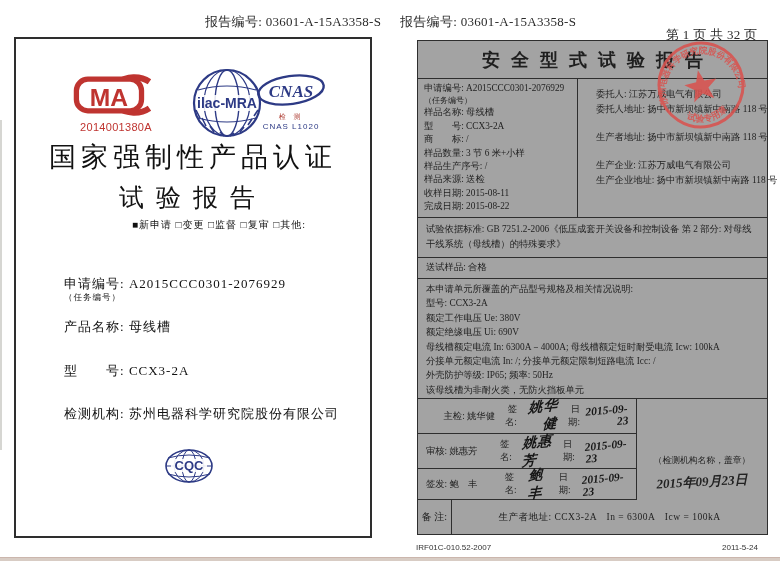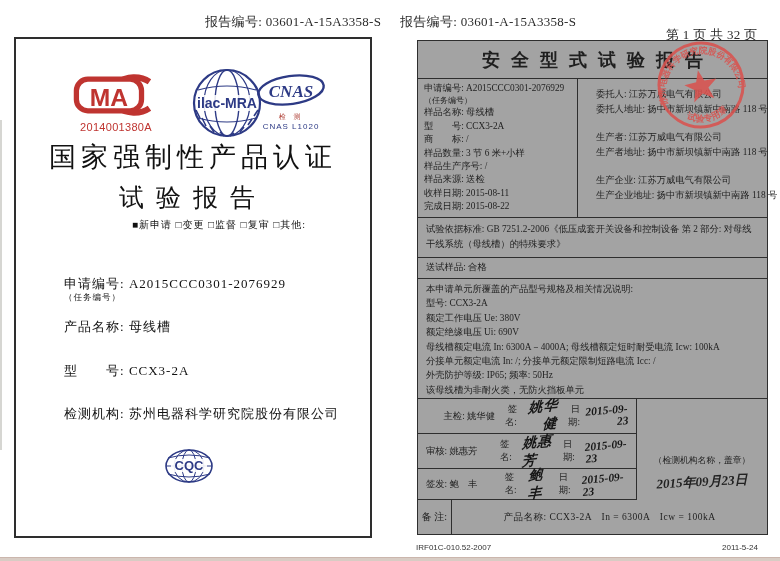--- a/index.html
+++ b/index.html
@@ -181,21 +181,20 @@
         <div>样品来源: 送检</div>
         <div>收样日期: 2015-08-11</div>
         <div>完成日期: 2015-08-22</div>
       </div>
       <div class="r-info-right">
         <div class="grp">
           <div>委托人: 江苏万威电气有限公司</div>
           <div>委托人地址: 扬中市新坝镇新中南路 118 号</div>
         </div>
         <div class="grp">
-          <div>生产者: 江苏万威电气有限公司</div>
           <div>生产者地址: 扬中市新坝镇新中南路 118 号</div>
         </div>
         <div class="grp">
           <div>生产企业: 江苏万威电气有限公司</div>
           <div>生产企业地址: 扬中市新坝镇新中南路 118 号</div>
         </div>
       </div>
     </div>
 
     <div class="r-row r-standard">试验依据标准: GB 7251.2-2006《低压成套开关设备和控制设备 第 2 部分: 对母线干线系统（母线槽）的特殊要求》</div>
@@ -254,20 +253,20 @@
           <textPath href="#arcTop" startOffset="50%" text-anchor="middle">苏州电器科学研究院股份有限公司</textPath>
         </text>
         <text font-size="9" fill="#d9534f" font-weight="bold">
           <textPath href="#arcBot" startOffset="50%" text-anchor="middle">试验专用章</textPath>
         </text>
       </svg>
     </div>
 
     <div class="r-row r-remark">
       <div class="remark-label">备 注:</div>
-      <div class="remark-text">产品名称: CCX3-2A　In = 6300A　Icw = 100kA</div>
+      <div class="remark-text">生产者地址: CCX3-2A　In = 6300A　Icw = 100kA</div>
     </div>
   </div>
 
   <div class="footer-l">IRF01C-010.52-2007</div>
   <div class="footer-r">2011-5-24</div>
 
 </div>
 
 </body></html>

